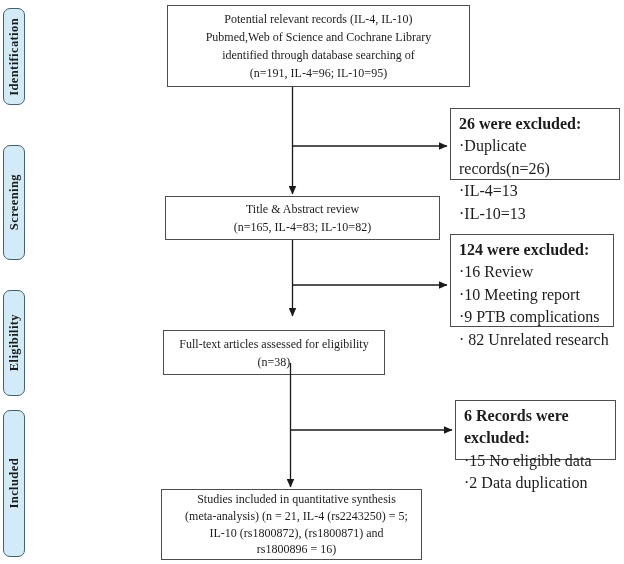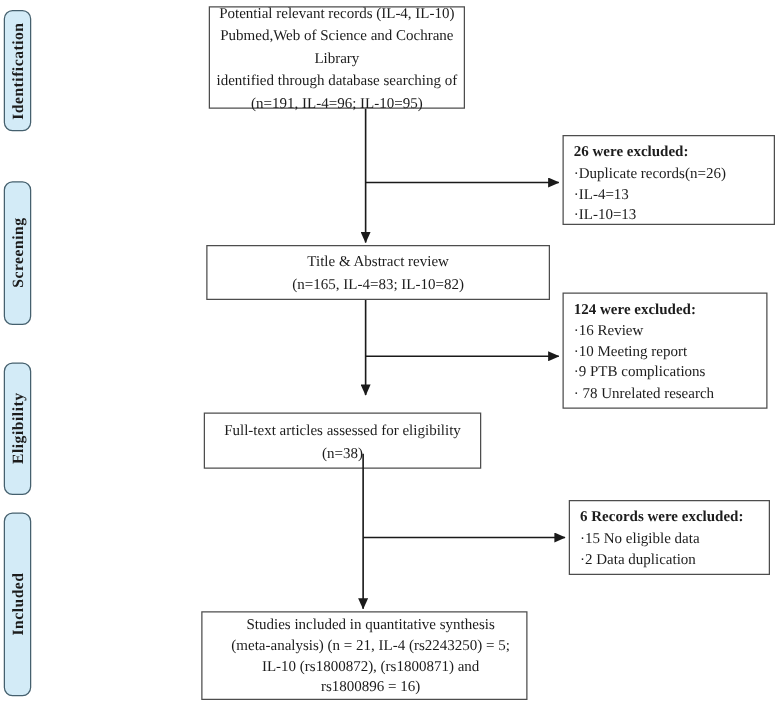--- a/index.html
+++ b/index.html
@@ -17,21 +17,21 @@
     font-weight:bold;font-size:12.5px;letter-spacing:.4px;white-space:nowrap;
   }
   .fbox{
     position:absolute;background:#fff;border:1.8px solid #4d4d4d;box-sizing:border-box;
     display:flex;flex-direction:column;align-items:center;justify-content:center;
     text-align:center;font-size:12px;line-height:1.5;
   }
   .fbox.tight{line-height:1.38;}
   .ebox{
     position:absolute;background:#fff;border:1.5px solid #4d4d4d;box-sizing:border-box;
-    font-size:12px;line-height:1.4;padding:4px 4px 2px 8px;text-align:left;
+    font-size:16px;line-height:1.4;padding:4px 4px 2px 8px;text-align:left;
   }
   .ebox .hd{font-weight:bold;}
   .arrows{position:absolute;left:0;top:0;pointer-events:none;}
   .arrows line{stroke:#1a1a1a;stroke-width:1.3;}
   .arrows polygon{fill:#1a1a1a;}
 </style>
 </head>
 <body>
 
 <div class="canvas">
@@ -42,21 +42,21 @@
   <div class="stage" style="top:145px;height:115px;">
     <span>Screening</span>
   </div>
   <div class="stage" style="top:290px;height:106px;">
     <span>Eligibility</span>
   </div>
   <div class="stage" style="top:410px;height:147px;">
     <span>Included</span>
   </div>
 
-  <div class="fbox" style="left:167px;top:5px;width:205px;height:82px;">
+  <div class="fbox" style="left:167px;top:5px;width:303px;height:82px;">
     <div>Potential relevant records (IL-4, IL-10)</div>
     <div>Pubmed,Web of Science and Cochrane Library</div>
     <div>identified through database searching of</div>
     <div>(n=191, IL-4=96; IL-10=95)</div>
   </div>
 
   <div class="fbox" style="left:165px;top:196px;width:275px;height:44px;">
     <div>Title &amp; Abstract review</div>
     <div>(n=165, IL-4=83; IL-10=82)</div>
   </div>
@@ -78,21 +78,21 @@
     <div>·Duplicate records(n=26)</div>
     <div>·IL-4=13</div>
     <div>·IL-10=13</div>
   </div>
 
   <div class="ebox" style="left:450px;top:234px;width:164px;height:93px;">
     <div class="hd">124 were excluded:</div>
     <div>·16 Review</div>
     <div>·10 Meeting report</div>
     <div>·9 PTB complications</div>
-    <div>· 78 Unrelated research</div>
+    <div>· 82 Unrelated research</div>
   </div>
 
   <div class="ebox" style="left:455px;top:400px;width:161px;height:60px;">
     <div class="hd">6 Records were excluded:</div>
     <div>·15 No eligible data</div>
     <div>·2 Data duplication</div>
   </div>
 
   <svg class="arrows" width="624" height="564" viewBox="0 0 624 564">
     <defs>

